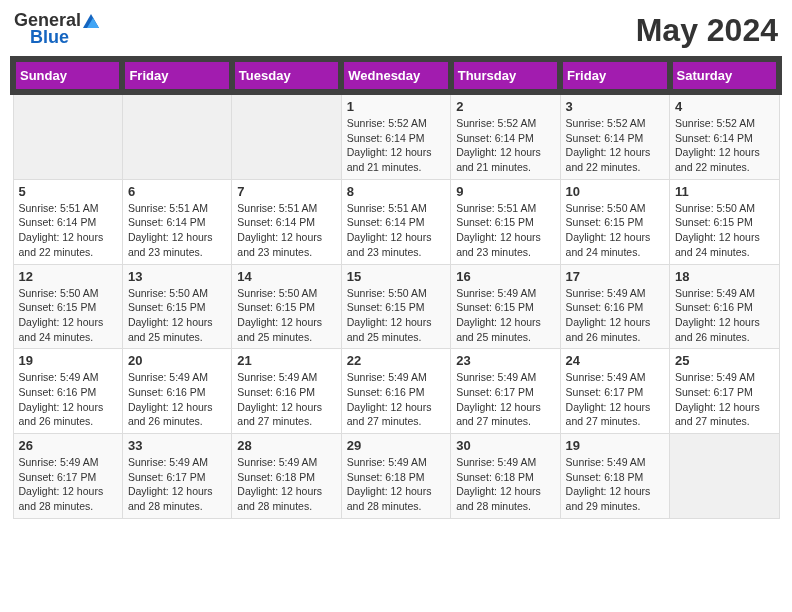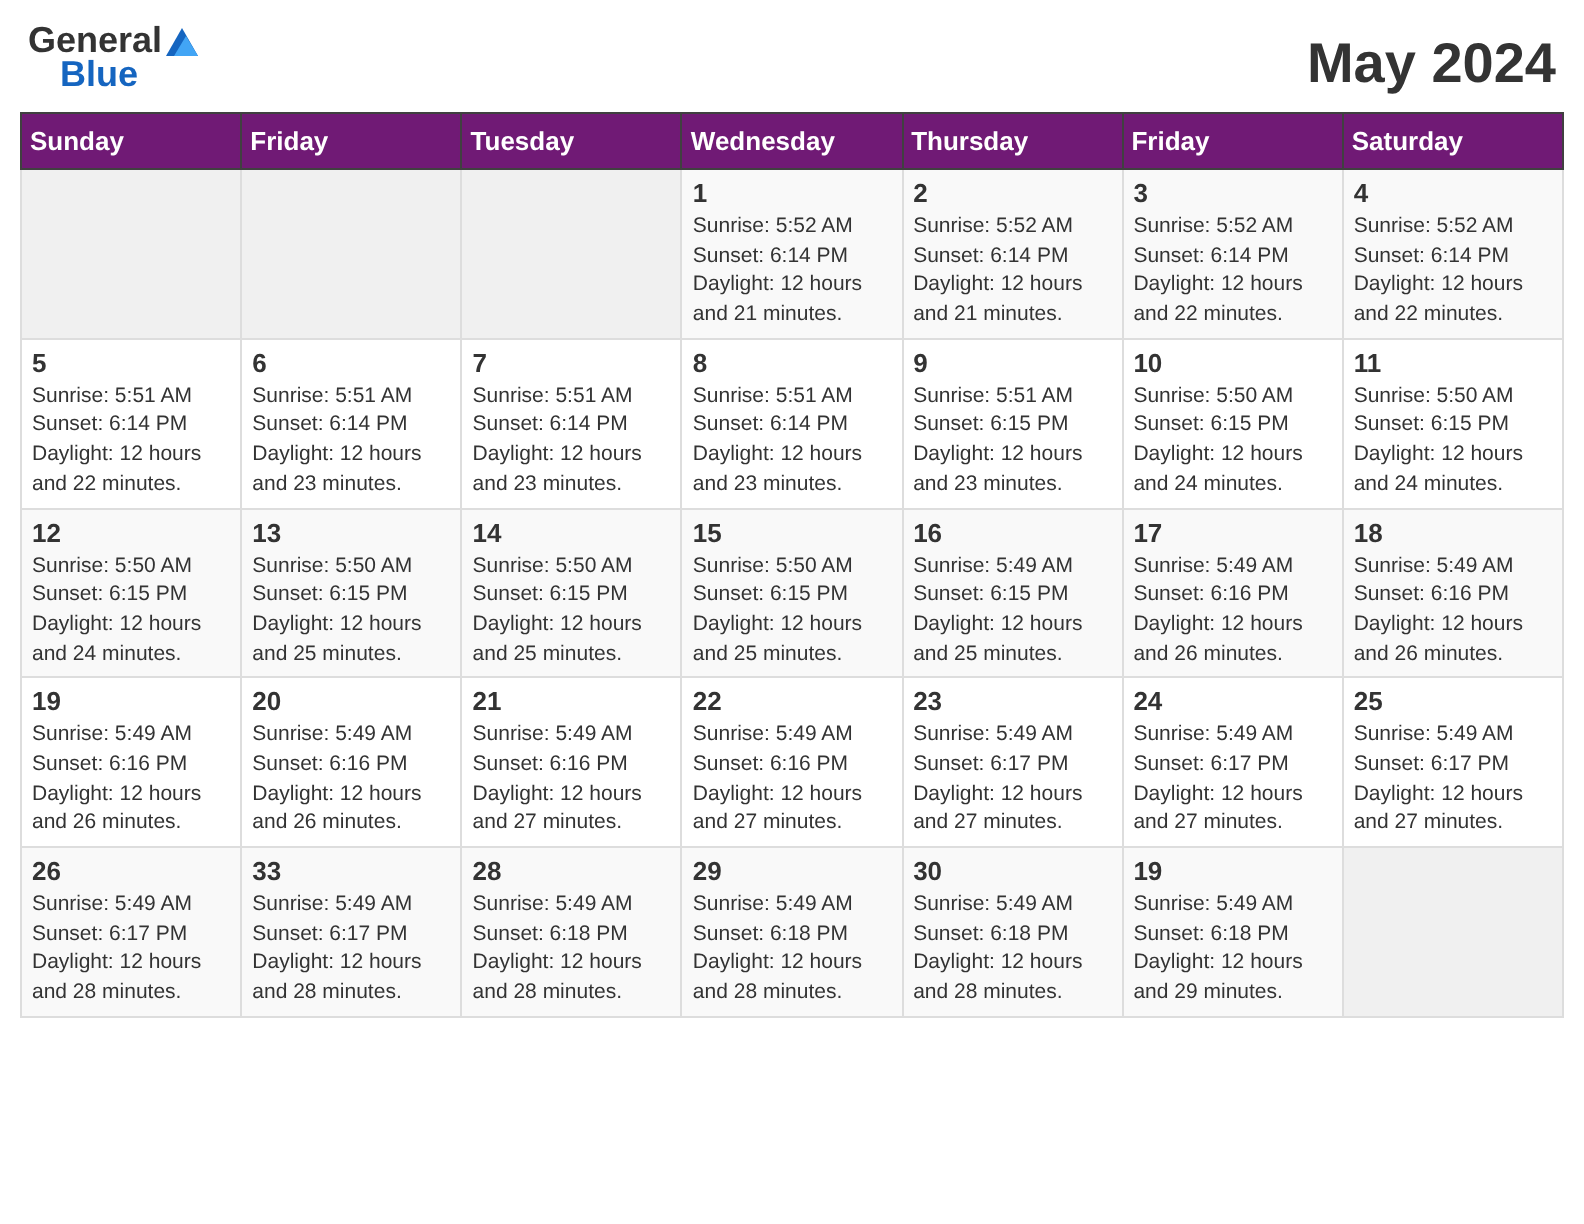--- a/index.html
+++ b/index.html
@@ -29,42 +29,42 @@
     }
     .logo-text-blue {
       font-size: 18px;
       font-weight: bold;
       color: #1565c0;
     }
     .title-area {
       text-align: right;
     }
     .month-title {
-      font-size: 28px;
+      font-size: 32px;
       font-weight: bold;
       color: #333;
       line-height: 1.1;
     }
     .location {
       font-size: 14px;
       color: #555;
     }
     .calendar {
       width: 100%;
       border-collapse: collapse;
       border: 1px solid #ccc;
     }
     .calendar th {
-      background: #701a75;
+      background: #a21caf;
       color: #fff;
       font-size: 13px;
       font-weight: bold;
       padding: 6px 4px;
       text-align: left;
-      border: 1px solid #404040;
+      border: 6px solid #404040;
     }
     .calendar td {
       width: calc(100% / 7);
       vertical-align: top;
       padding: 4px 5px;
       font-size: 11px;
       color: #333;
       border: 1px solid #ddd;
       background: #fff;
       min-height: 80px;

